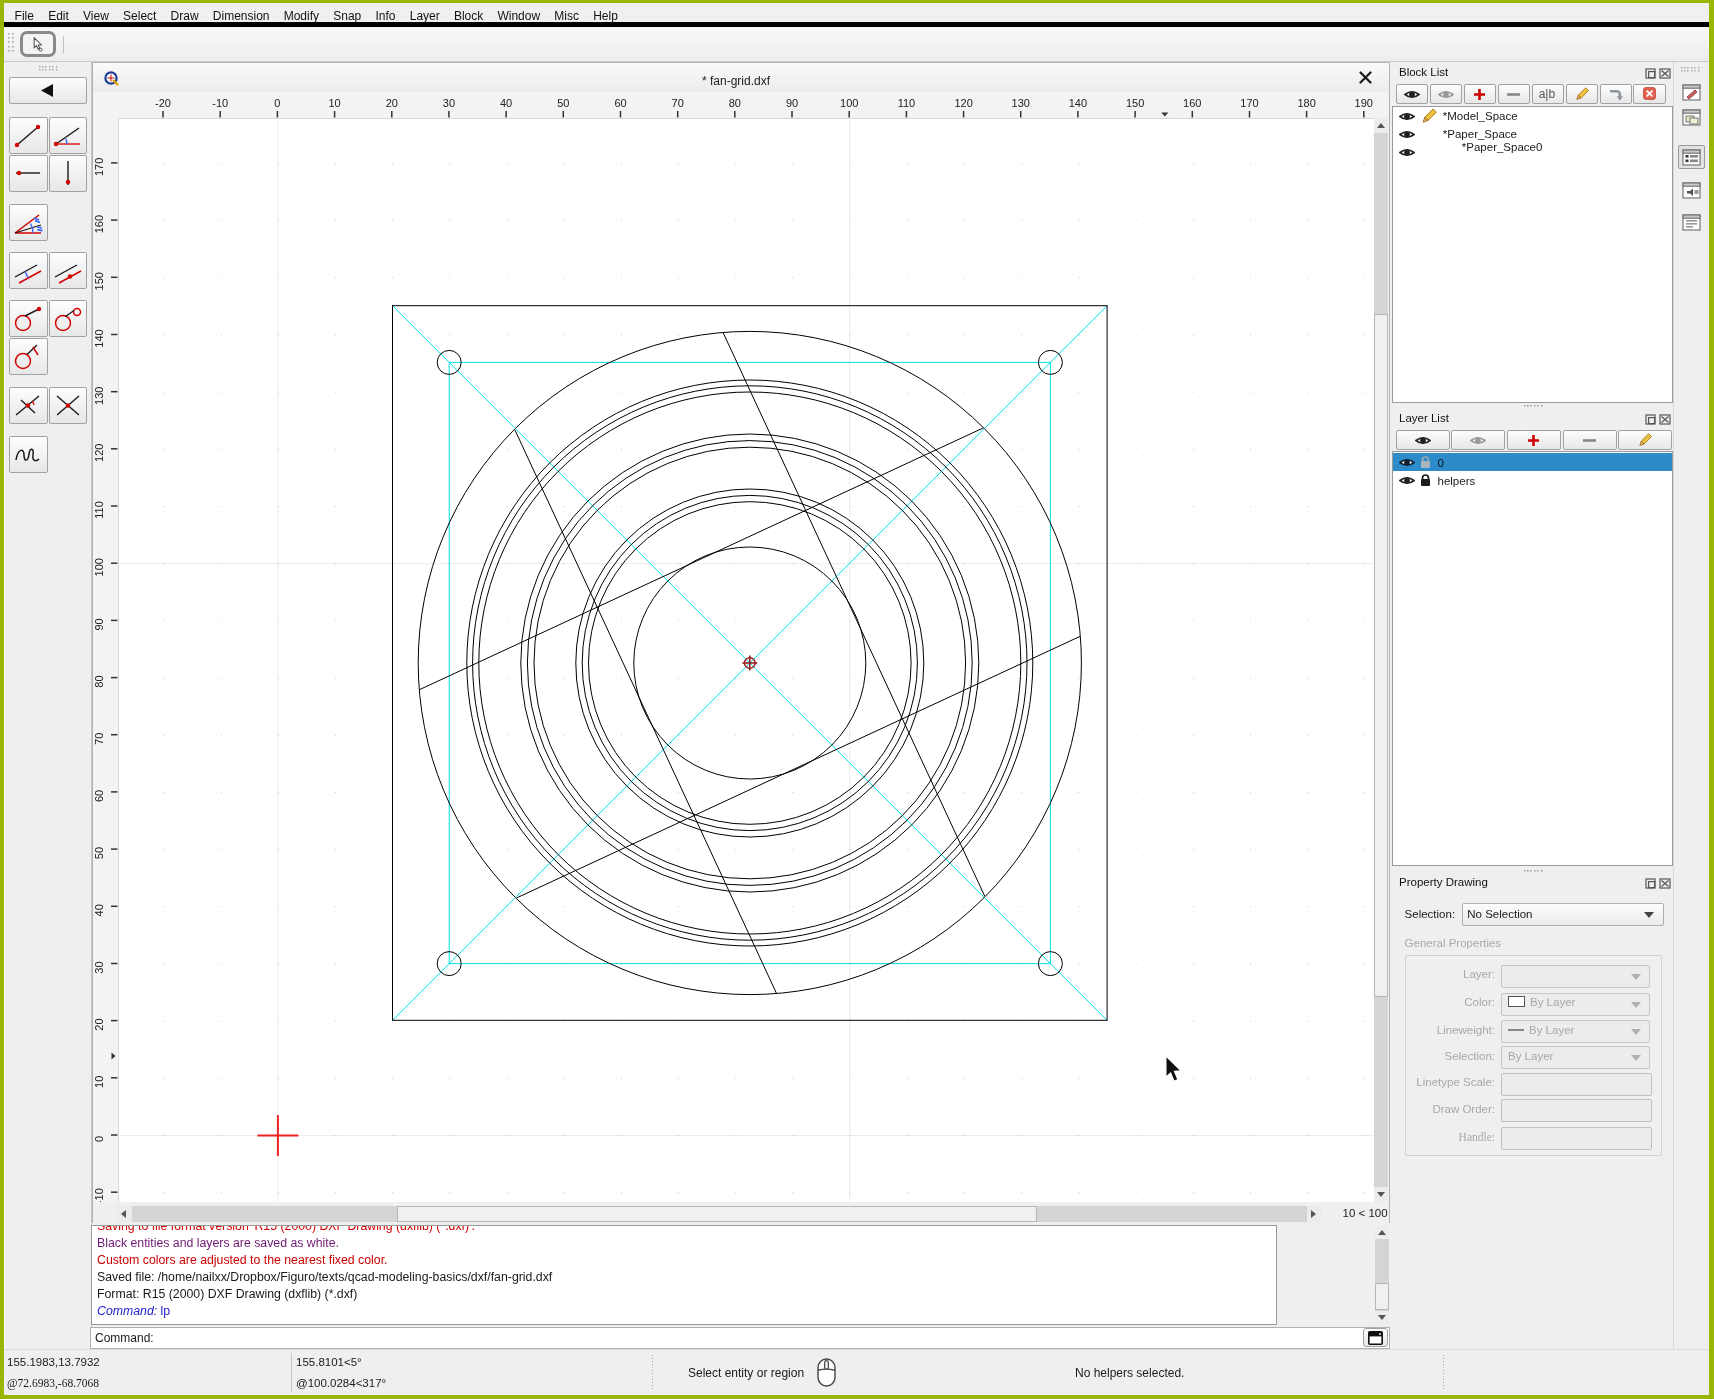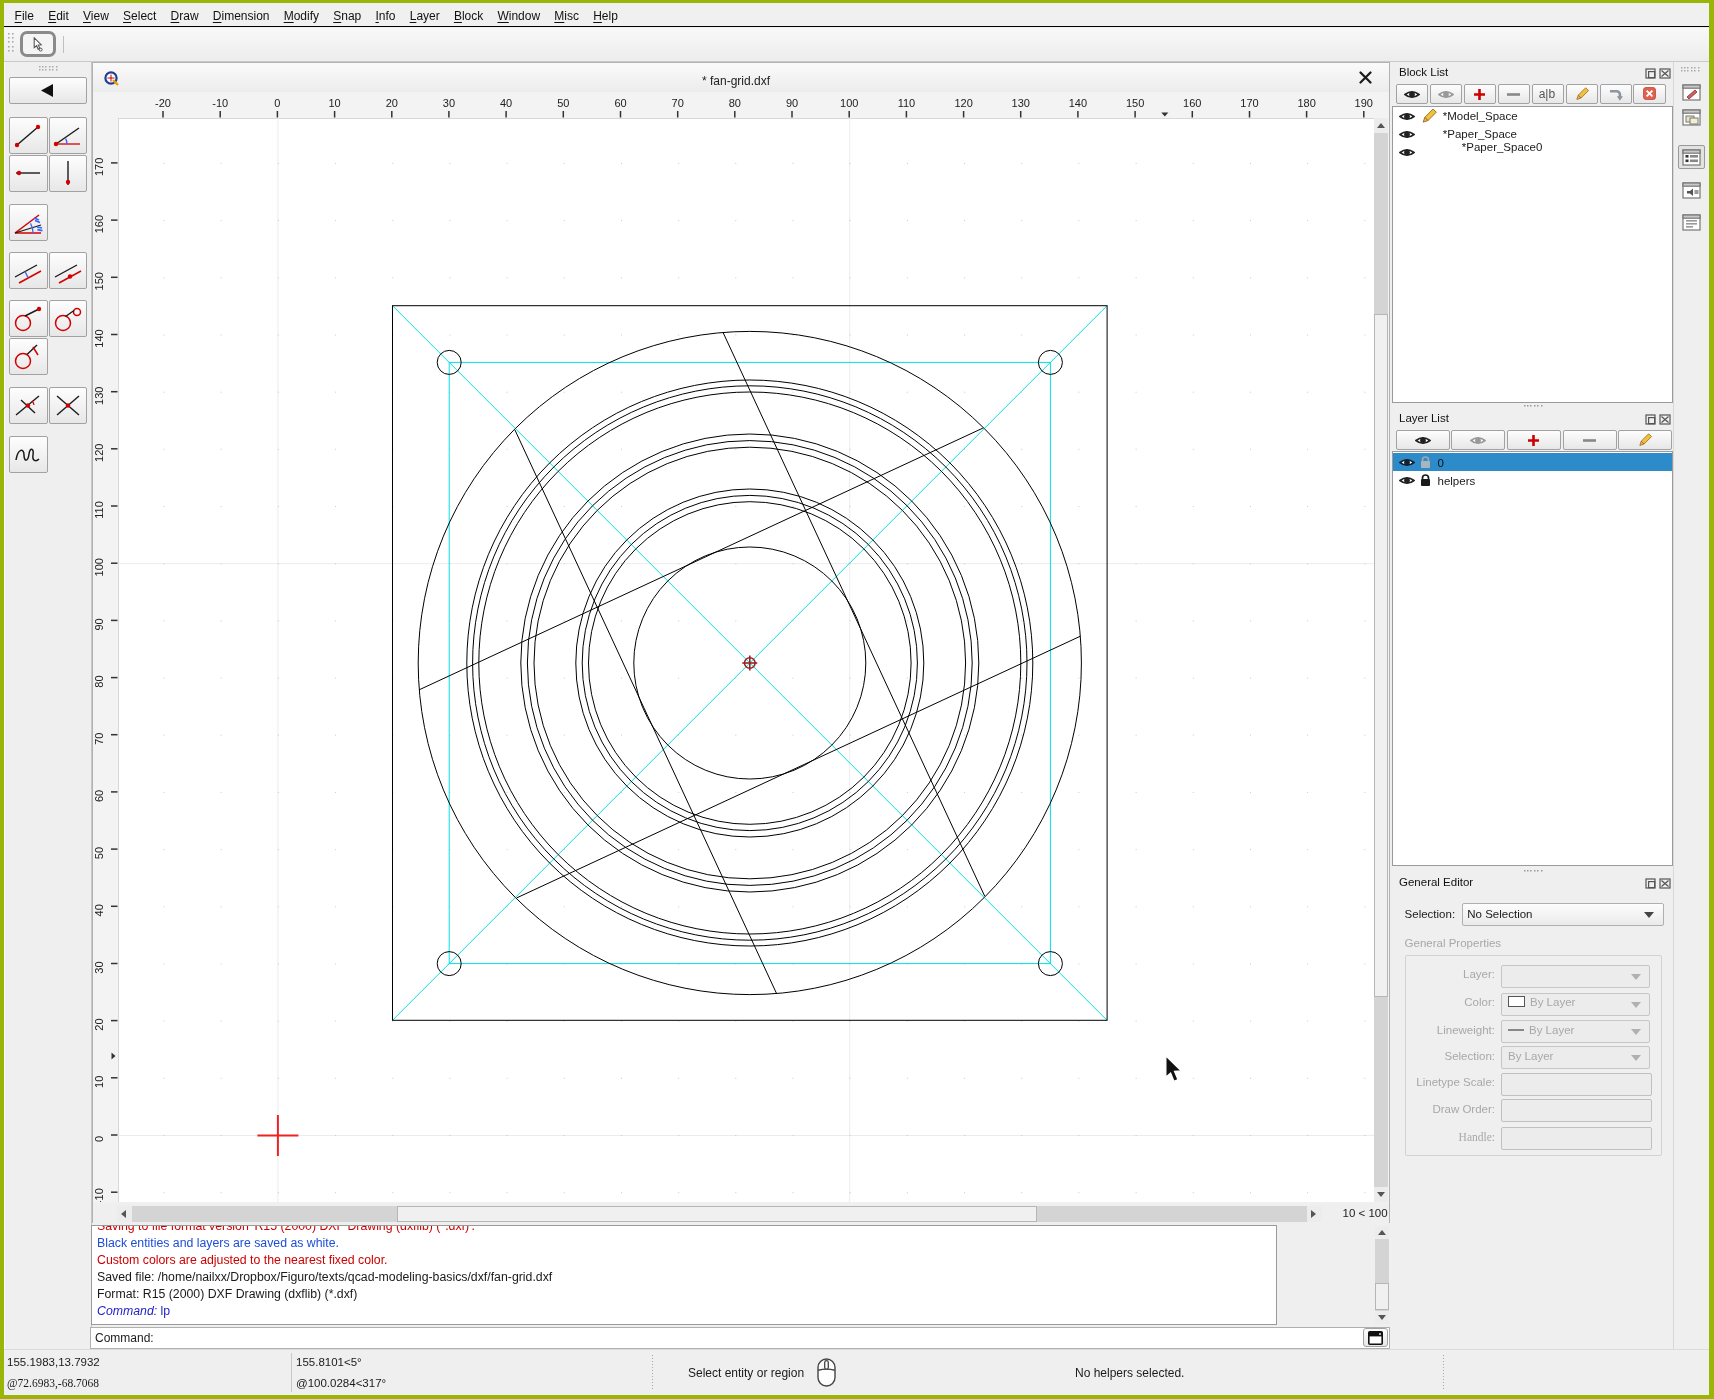--- a/index.html
+++ b/index.html
@@ -1,19 +1,19 @@
 <!DOCTYPE html>
 <html><head><meta charset="utf-8"><style>
 
 *{margin:0;padding:0;box-sizing:border-box;}
 html,body{width:1714px;height:1399px;overflow:hidden;}
 body{background:#9ab506;font-family:"Liberation Sans",sans-serif;font-size:12px;color:#1a1a1a;position:relative;}
 .abs{position:absolute;}
 .win{position:absolute;left:4px;top:3px;width:1705px;height:1392px;background:#efefef;border-left:1px solid #fcfcfc;}
-.menubar{position:absolute;left:4px;top:4px;width:1705px;height:23px;background:#f0f0f0;border-bottom:1px solid #000000;}
+.menubar{position:absolute;left:4px;top:4px;width:1705px;height:23px;background:#f0f0f0;border-bottom:5px solid #000000;}
 .menubar span{display:inline-block;padding:4.5px 7.1px 0 7.1px;font-size:12px;color:#111;}
 .menubar u{text-decoration:underline;text-underline-offset:2px;}
 .toolbar{position:absolute;left:4px;top:28px;width:1705px;height:34px;background:linear-gradient(#f8f8f8,#ededed);border-bottom:1px solid #c9c9c9;}
 .btn{position:absolute;background:linear-gradient(#fdfdfd,#e7e7e7);border:1px solid #a2a2a2;border-radius:2px;}
 .panel-title{font-size:11.5px;color:#111;}
 .listbox{position:absolute;background:#fff;border:1px solid #9a9a9a;}
 .sb-groove{background:#d4d4d4;}
 .sb-thumb{background:#f0f0f0;border:1px solid #b6b6b6;}
 .combo{position:absolute;background:linear-gradient(#fdfdfd,#eaeaea);border:1px solid #b0b0b0;border-radius:2px;}
 .combo.dis{background:#ececec;border:1px solid #c6c6c6;color:#a8a8a8;}
@@ -307,21 +307,21 @@
     <path d="M5 0 L5 8 L0 4 Z" fill="#555"></path>
   </svg>
 <div class="abs" style="left:1307px;top:1205.5px;width:15px;height:16px;background:#ececec;"></div>
 <svg class="abs" style="left:1311px;top:1209.5px;" width="5" height="8">
     <path d="M0 0 L0 8 L5 4 Z" fill="#555"></path>
   </svg>
 <div class="abs sb-thumb" style="left:397px;top:1205.5px;width:640px;height:16px;"></div>
 <div class="abs" style="left:1342.5px;top:1206.5px;font-size:11.5px;color:#222;">10 &lt; 100</div>
 <div class="listbox" style="left:91px;top:1225px;width:1186px;height:100px;overflow:hidden;font-size:12.3px;">
 <div class="abs" style="left:5px;top:-7.5px;color:#cc0000;white-space:pre;">Saving to file format version 'R15 (2000) DXF Drawing (dxflib) (*.dxf)'.</div>
-<div class="abs" style="left:5px;top:9.5px;color:#1d4ed8;white-space:pre;">Black entities and layers are saved as white.</div>
+<div class="abs" style="left:5px;top:9.5px;color:#701a75;white-space:pre;">Black entities and layers are saved as white.</div>
 <div class="abs" style="left:5px;top:26.5px;color:#cc0000;white-space:pre;">Custom colors are adjusted to the nearest fixed color.</div>
 <div class="abs" style="left:5px;top:43.5px;color:#1a1a1a;white-space:pre;">Saved file: /home/nailxx/Dropbox/Figuro/texts/qcad-modeling-basics/dxf/fan-grid.dxf</div>
 <div class="abs" style="left:5px;top:60.5px;color:#1a1a1a;white-space:pre;">Format: R15 (2000) DXF Drawing (dxflib) (*.dxf)</div>
 <div class="abs" style="left:5px;top:77.5px;color:#2222cc;"><i>Command:</i> lp</div>
 </div>
 <div class="abs sb-groove" style="left:1375px;top:1226px;width:14px;height:98px;"></div>
 <div class="abs" style="left:1375px;top:1226px;width:14px;height:13px;background:#ececec;"></div>
 <svg class="abs" style="left:1378px;top:1230px;" width="8" height="5">
     <path d="M0 5 L8 5 L4 0 Z" fill="#555"></path>
   </svg>
@@ -481,21 +481,21 @@
   </svg>
 <div class="abs" style="left:1437.5px;top:474.5px;font-size:11.5px;">helpers</div>
 <svg class="abs" style="left:1524px;top:869px;" width="20" height="4">
     <rect x="0" y="1" width="1.5" height="1.5" fill="#999"></rect>
     <rect x="3" y="1" width="1.5" height="1.5" fill="#999"></rect>
     <rect x="6" y="1" width="1.5" height="1.5" fill="#999"></rect>
     <rect x="10" y="1" width="1.5" height="1.5" fill="#999"></rect>
     <rect x="13" y="1" width="1.5" height="1.5" fill="#999"></rect>
     <rect x="17" y="1" width="1.5" height="1.5" fill="#999"></rect>
   </svg>
-<div class="abs panel-title" style="left:1399px;top:876px;">General Editor</div>
+<div class="abs panel-title" style="left:1399px;top:876px;">Property Drawing</div>
 <svg class="abs" style="left:1644.5px;top:878.0px;" width="26" height="11" viewBox="0 0 26 11">
     <rect x="1" y="1" width="9" height="9" fill="none" stroke="#555" stroke-width="1.2"></rect>
     <rect x="3.6" y="3.6" width="6" height="6" fill="#efefef" stroke="#555" stroke-width="1.2"></rect>
     <rect x="15" y="1" width="10" height="9" fill="none" stroke="#555" stroke-width="1.2"></rect>
     <path d="M16.5 2.5 l7 6 M23.5 2.5 l-7 6" stroke="#555" stroke-width="1.2"></path>
   </svg>
 <div class="abs" style="left:1404.6px;top:908px;font-size:11.5px;">Selection:</div>
 <div class="combo" style="left:1461.7px;top:902.5px;width:202px;height:23px;"></div>
 <div class="abs" style="left:1467.3px;top:907.5px;font-size:11.5px;">No Selection</div>
 <svg class="abs" style="left:1644px;top:911.5px;" width="10" height="6">

